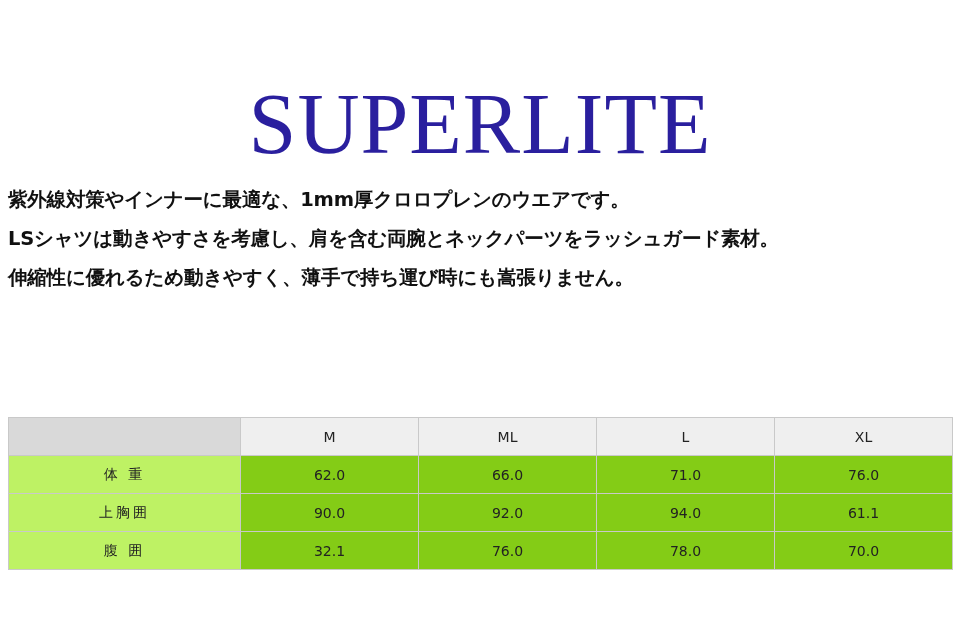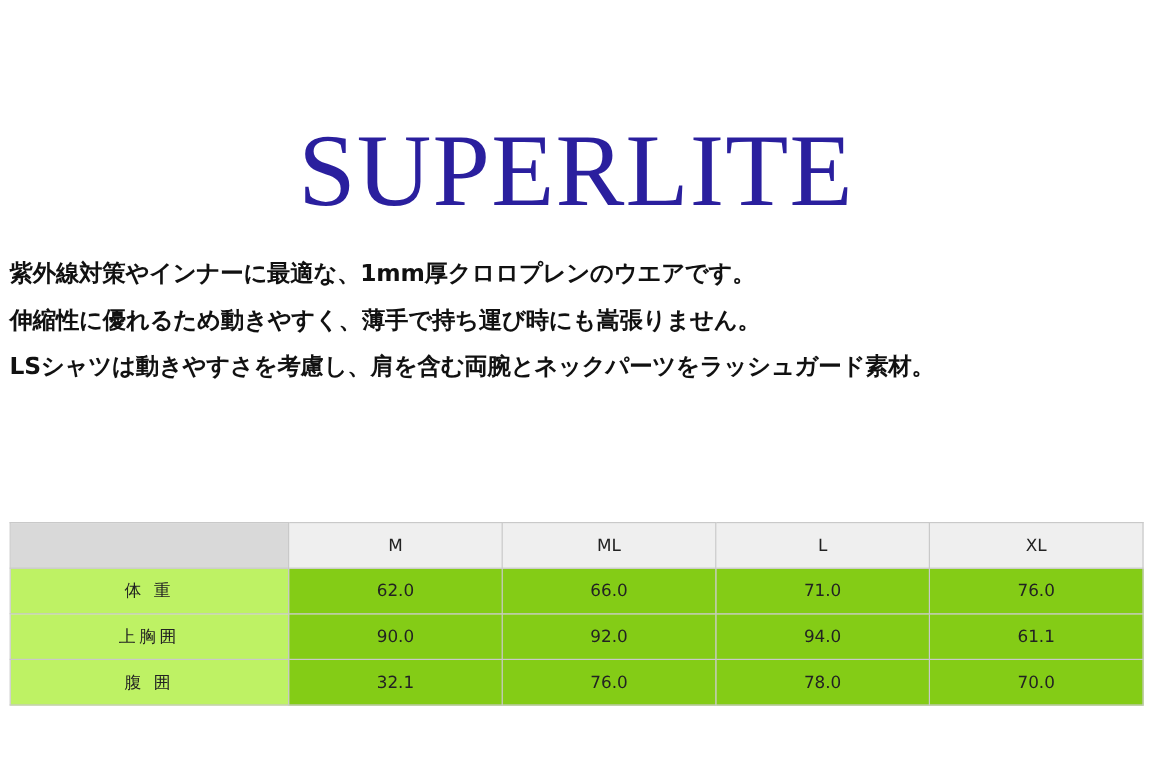--- a/index.html
+++ b/index.html
@@ -11,39 +11,38 @@
     height: 640px;
     background: #ffffff;
     font-family: "Liberation Sans", sans-serif;
     color: #1a1a1a;
     overflow: hidden;
   }
   .page {
     position: relative;
     width: 960px;
     height: 596px;
-    margin-top: 18px;
   }
   .title {
     position: absolute;
     top: 78px;
     left: 0;
     width: 960px;
     text-align: center;
     font-family: "Liberation Serif", serif;
     font-size: 86px;
     line-height: 92px;
     letter-spacing: 1px;
     color: #2a1f9e;
     font-weight: 400;
     white-space: nowrap;
   }
   .desc {
     position: absolute;
-    top: 190px;
+    top: 180px;
     left: 8px;
     width: 952px;
   }
   .desc-line {
     font-family: "DejaVu Sans", sans-serif;
     font-size: 19.5px;
     font-weight: bold;
     line-height: 39px;
     color: #111111;
     white-space: nowrap;
@@ -92,22 +91,22 @@
 </style>
 </head>
 <body>
 
 <div class="page">
 
   <div class="title">SUPERLITE</div>
 
   <div class="desc">
     <div class="desc-line">紫外線対策やインナーに最適な、1mm厚クロロプレンのウエアです。</div>
+    <div class="desc-line">LSシャツは動きやすさを考慮し、肩を含む両腕とネックパーツをラッシュガード素材。</div>
     <div class="desc-line">伸縮性に優れるため動きやすく、薄手で持ち運び時にも嵩張りません。</div>
-    <div class="desc-line">LSシャツは動きやすさを考慮し、肩を含む両腕とネックパーツをラッシュガード素材。</div>
   </div>
 
   <div class="spec-table-wrap">
     <table class="spec">
       <colgroup>
         <col class="labelcol">
         <col class="datacol">
         <col class="datacol">
         <col class="datacol">
         <col class="datacol">

